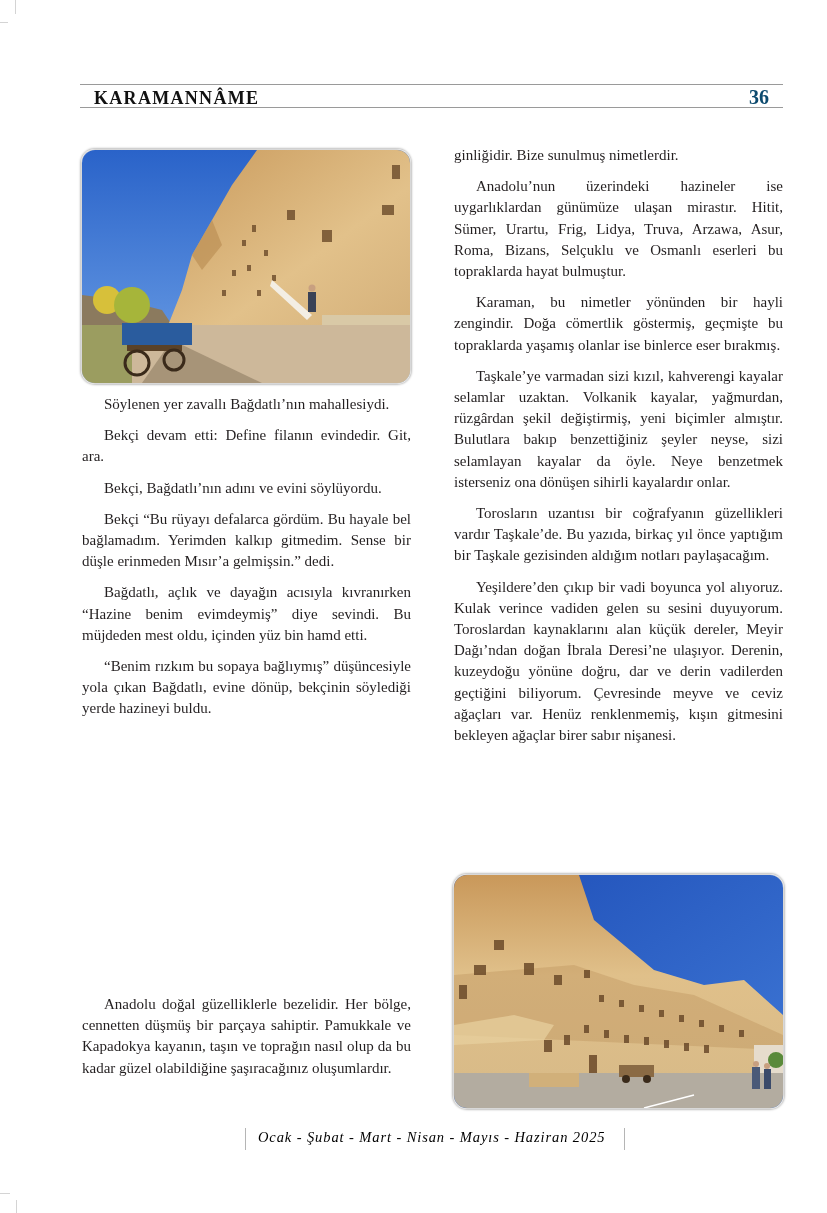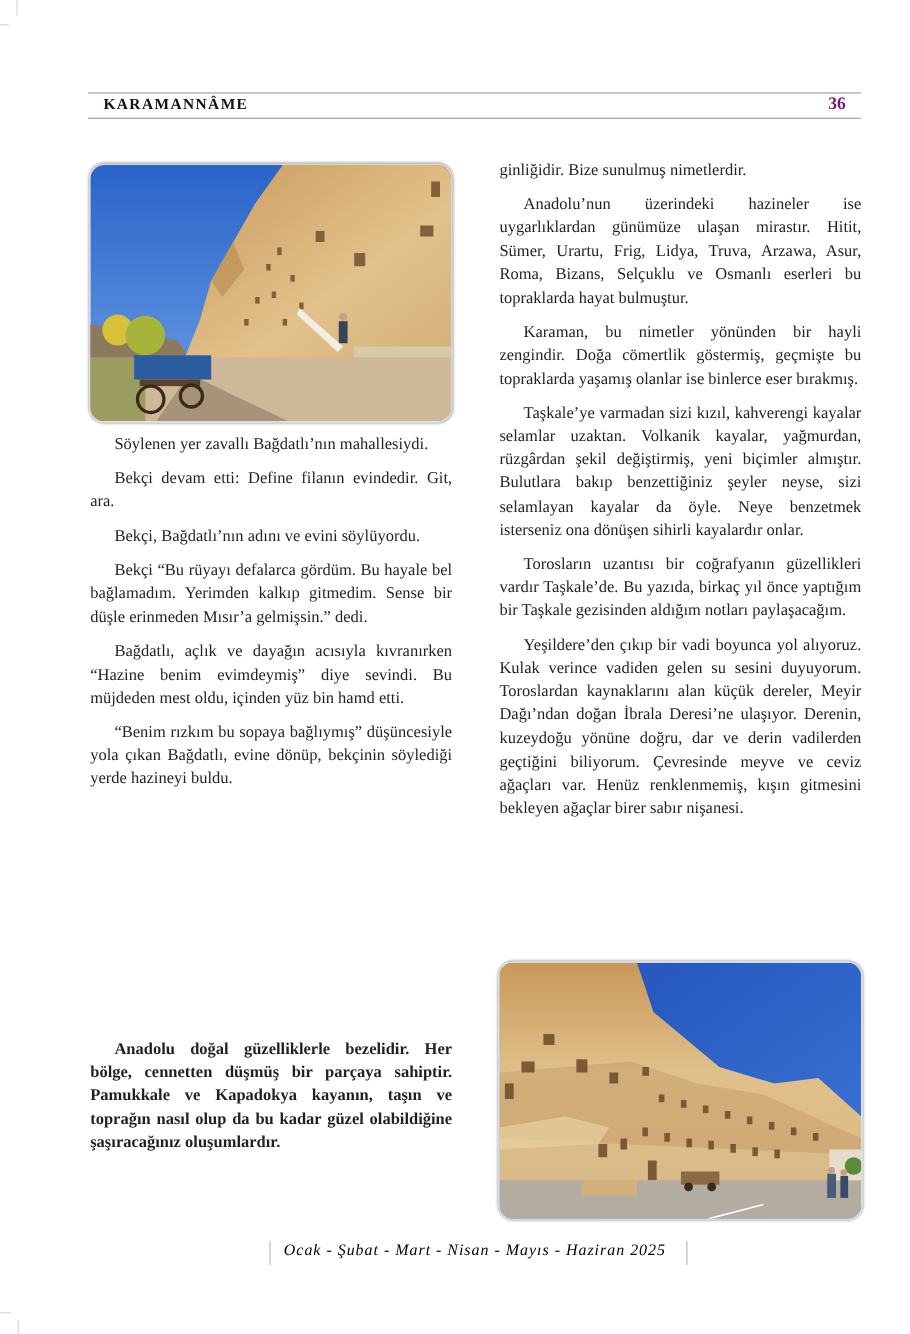--- a/index.html
+++ b/index.html
@@ -6,38 +6,38 @@
   body { width: 827px; height: 1213px; position: relative; overflow: hidden;
          font-family: "Liberation Serif", "DejaVu Serif", serif; color: #231f20; }
 
   
   .crop { position: absolute; background: #d4d4d4; }
 
   
   .header { position: absolute; left: 80px; top: 84px; width: 703px; height: 22px;
             border-top: 1.5px solid #9a9a9a; border-bottom: 1.5px solid #9a9a9a; }
   .header .title { position: absolute; left: 14px; top: 3px; font-weight: bold;
-                   font-size: 14px; letter-spacing: 1.3px; color: #111; }
+                   font-size: 18px; letter-spacing: 1.3px; color: #111; }
   .header .pageno { position: absolute; right: 14px; top: 1px; font-weight: bold;
-                    font-size: 16px; color: #701a75; }
+                    font-size: 20px; color: #0c4a6e; }
 
   
   .photo { position: absolute; border-radius: 14px; overflow: hidden;
            box-shadow: 0 0 2px 1px rgba(0,0,0,0.25); border: 1px solid #d8d8d8; }
   .photo svg { display: block; width: 100%; height: 100%; }
   .photo1 { left: 81px; top: 149px; width: 328px; height: 233px; }
   .photo2 { left: 453px; top: 874px; width: 329px; height: 233px; }
 
   
   .col { position: absolute; font-size: 15px; line-height: 21.2px; text-align: justify;
          hyphens: manual; }
   .col p { margin: 0 0 10px 0; text-indent: 22px; }
   .col p.noindent { text-indent: 0; }
   .col-left-a { left: 82px; top: 394px; width: 329px; }
-  .col-left-b { left: 82px; top: 944px; width: 329px; font-weight: bold; }
+  .col-left-b { left: 82px; top: 994px; width: 329px; }
   .col-right  { left: 454px; top: 145px; width: 329px; }
 
   
   .footer { position: absolute; left: 245px; top: 1128px; height: 22px; width: 378px;
             border-left: 1.5px solid #b5b5b5; border-right: 1.5px solid #b5b5b5; }
   .footer span { position: absolute; left: 12px; top: 1px; font-style: italic;
                  font-size: 14.5px; letter-spacing: 0.9px; color: #000000; white-space: nowrap; }
 </style>
 </head>
 <body>

